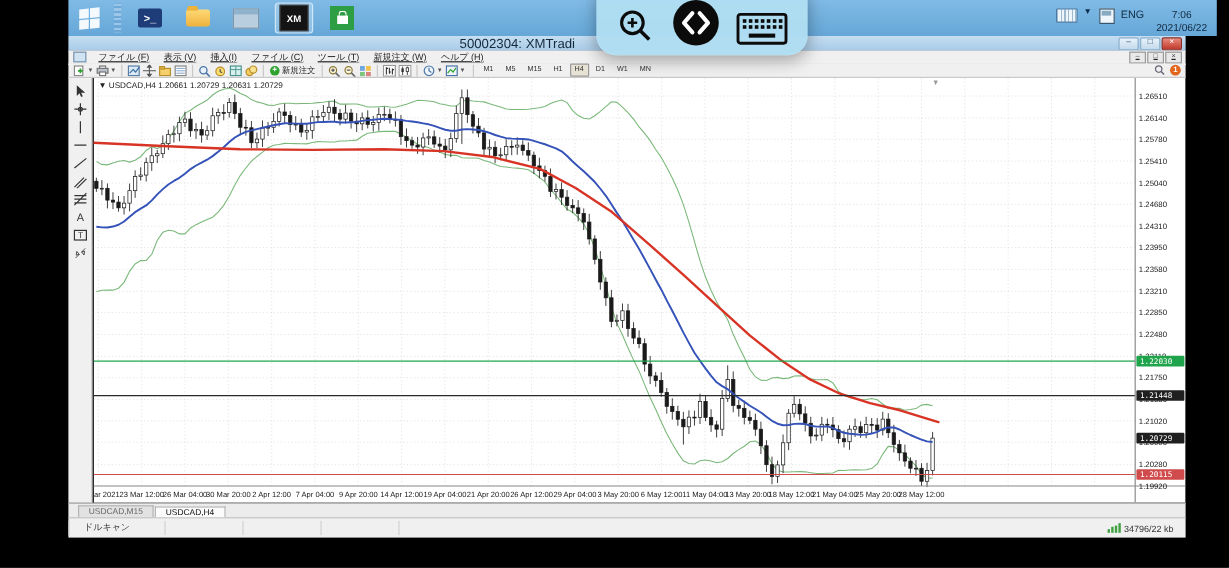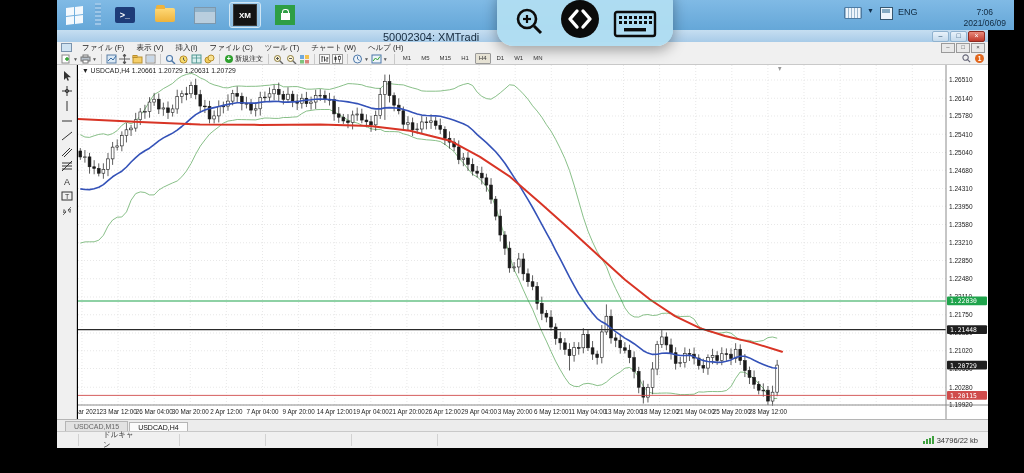--- a/index.html
+++ b/index.html
@@ -25,31 +25,31 @@
   .storeq{width:20px;height:20px;background:#2e9e44;position:relative;display:flex;align-items:center;justify-content:center;}
   .bag{width:9px;height:7px;background:#fff;position:relative;margin-top:3px;}
   .bag:before{content:"";position:absolute;top:-4px;left:1px;width:5px;height:4px;border:1.5px solid #fff;border-bottom:none;border-radius:3px 3px 0 0;}
   .tray{margin-left:auto;display:flex;align-items:flex-start;height:16px;}
   .traykbd{width:16px;height:10px;background:#eef5fb;border:1px solid #4c7ba3;border-radius:1px;margin-right:5px;
            background-image:repeating-linear-gradient(90deg,#9db9cf 0 1px,transparent 1px 3px);}
   .traychev{color:#0f2d4a;font-size:7px;margin-right:6px;}
   .trayflag{width:11px;height:11px;border:1px solid #36566f;background:#eef5fb;margin-right:5px;position:relative;}
   .trayflag:before{content:"";position:absolute;left:1px;top:1px;width:8px;height:4px;background:#86aac2;}
   .lang{color:#10293f;font-size:9px;margin-right:10px;}
-  .clock{color:#10293f;font-size:8.5px;text-align:center;line-height:1.25;margin-right:8px;white-space:nowrap;margin-left:36px;}
+  .clock{color:#10293f;font-size:8.5px;text-align:center;line-height:1.25;margin-right:8px;white-space:nowrap;}
   
   .titlebar{left:57px;top:30px;width:931px;height:12px;background:linear-gradient(#c6def1,#a8cbe8);
             border-bottom:1px solid #93b6d2;}
   .title-text{position:absolute;left:326px;top:1px;font-size:11px;color:#15293c;white-space:nowrap;}
   .tbtns{position:absolute;right:3px;top:1px;display:flex;gap:1px;}
   .tbtn{width:15px;height:9px;font-size:7px;line-height:8px;text-align:center;color:#24496b;
         background:linear-gradient(#e9f2fa,#c4daec);border:1px solid #8fb2cf;border-radius:2px;}
   .tbtn.close{background:linear-gradient(#e98b7d,#c0392b);color:#fff;border-color:#8f2a20;}
   .menubar{left:57px;top:42px;width:931px;height:11px;background:#f0f0f0;border-bottom:1px solid #dcdcdc;
-           display:flex;align-items:center;font-size:7.5px;color:#222;}
+           display:flex;align-items:center;font-size:7.5px;color:#222;text-decoration:underline;}
   .menuicon{width:9px;height:7px;border:1px solid #7a93ad;background:#cfe3f2;margin:0 4px 0 4px;}
   .menu-item{padding:0 6px;white-space:nowrap;}
   .mdi{margin-left:auto;display:flex;gap:1px;margin-right:3px;}
   .mdi span{width:12px;height:8px;border:1px solid #9a9a9a;background:#e9e9e9;font-size:6px;line-height:7px;text-align:center;color:#444;}
   
   .toolbar{left:57px;top:53px;width:931px;height:12px;background:#f0f0f0;border-bottom:1px solid #c9c9c9;
            display:flex;align-items:center;padding-left:3px;box-sizing:border-box;}
   .tsep{width:1px;height:10px;background:#c9c9c9;margin:0 3px;}
   .ticon{height:10px;display:flex;align-items:center;margin:0 1px;}
   .ticon svg{display:block;}
@@ -65,21 +65,21 @@
              display:flex;flex-direction:column;align-items:center;padding-top:4px;box-sizing:border-box;gap:2px;}
   .lt{width:14px;height:13px;display:flex;align-items:center;justify-content:center;}
   
   #chart{left:78px;top:65px;}
   .tabbar{left:57px;top:419px;width:931px;height:12px;background:#ececec;border-top:1px solid #b5b5b5;
           display:flex;align-items:flex-end;padding-left:8px;box-sizing:border-box;font-size:7px;color:#666;}
   .tab{padding:1px 8px;border:1px solid #b5b5b5;border-bottom:none;margin-right:1px;background:#e2e2e2;}
   .tab.active{background:#fbfbfb;color:#111;position:relative;top:1px;}
   .statusbar{left:57px;top:431px;width:931px;height:16px;background:#f0f0f0;border-top:1px solid #c9c9c9;
              display:flex;align-items:center;font-size:7.5px;color:#333;}
-  .cell{border-left:1px solid #d2d2d2;height:12px;display:flex;align-items:center;padding:0 24px;box-sizing:border-box;margin-left:21px;}
+  .cell{border-left:1px solid #d2d2d2;height:12px;display:flex;align-items:center;padding:0 12px;box-sizing:border-box;}
   .helpcell{flex:0 0 455px;padding-left:5px;}
   .kbcell{margin-left:auto;gap:3px;display:flex;align-items:center;padding-right:10px;}
   .sig{display:flex;align-items:flex-end;gap:1px;height:8px;}
   .sig i{width:2px;background:#3fa03f;display:block;}
   
   .overlay{left:497px;top:-14px;width:176px;height:60px;background:rgba(176,221,242,.97);border-radius:16px;
            box-shadow:0 4px 14px rgba(0,0,0,.35);display:flex;align-items:flex-end;justify-content:space-around;
            padding:0 10px 7px 10px;box-sizing:border-box;}
   .ovbtn{display:flex;align-items:center;justify-content:center;}
 </style>
@@ -117,21 +117,21 @@
           <div class="bag"></div>
         </div>
       </div>
     <div class="tray">
       <div class="traykbd"></div>
       <div class="traychev">▼</div>
       <div class="trayflag"></div>
       <div class="lang">ENG</div>
       <div class="clock">
         <div>7:06</div>
-        <div>2021/06/09</div>
+        <div>2021/06/22</div>
       </div>
     </div>
   </div>
 
   <div class="abs titlebar">
     <div class="title-text">50002304: XMTradi</div>
     <div class="tbtns">
       <div class="tbtn">–</div>
       <div class="tbtn">□</div>
       <div class="tbtn close">×</div>
@@ -139,21 +139,21 @@
   </div>
 
   <div class="abs menubar">
     <div class="menuicon"></div>
     <div id="menu-items" style="display:flex;">
         <div class="menu-item">ファイル (F)</div>
         <div class="menu-item">表示 (V)</div>
         <div class="menu-item">挿入(I)</div>
         <div class="menu-item">ファイル (C)</div>
         <div class="menu-item">ツール (T)</div>
-        <div class="menu-item">チャート (W)</div>
+        <div class="menu-item">新規注文 (W)</div>
         <div class="menu-item">ヘルプ (H)</div>
       </div>
     <div class="mdi">
       <span>–</span>
       <span>□</span>
       <span>×</span>
     </div>
   </div>
 
   <div class="abs toolbar">

